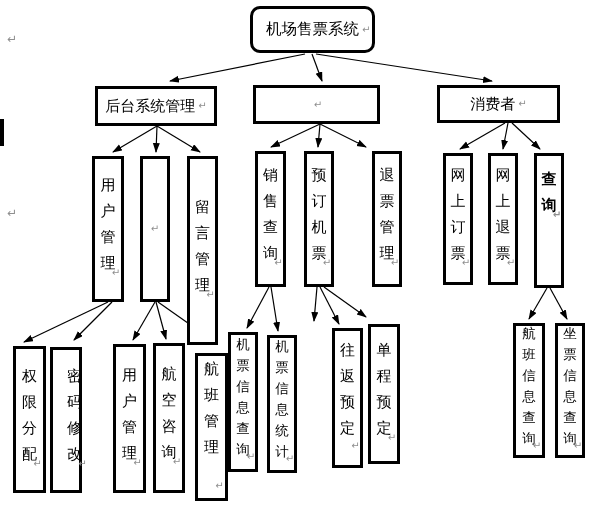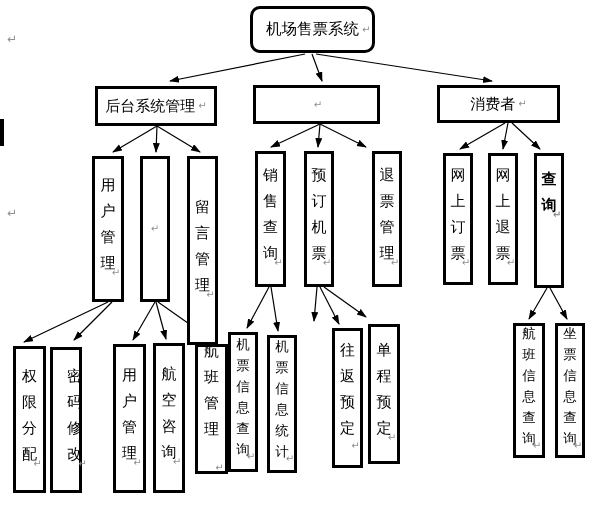--- a/index.html
+++ b/index.html
@@ -157,21 +157,21 @@
   </div>
 
   <div class="box vbox" style="left:113px;top:344px;width:33px;height:149px;">
     <span class="txt">用户管理</span>
       <span class="mark">↵</span>
   </div>
   <div class="box vbox" style="left:153px;top:343px;width:32px;height:150px;">
     <span class="txt">航空咨询</span>
       <span class="mark">↵</span>
   </div>
-  <div class="box vbox" style="left:195px;top:344px;width:33px;height:130px;gap:29px;">
+  <div class="box vbox" style="left:195px;top:353px;width:33px;height:148px;gap:29px;">
     <span class="txt">航班管理</span>
       <span class="mark">↵</span>
   </div>
 
   <div class="box vbox v6" style="left:228px;top:332px;width:30px;height:140px;">
     <span class="txt">机票信息查询</span>
       <span class="mark">↵</span>
   </div>
   <div class="box vbox v6" style="left:267px;top:335px;width:30px;height:138px;">
     <span class="txt">机票信息统计</span>

